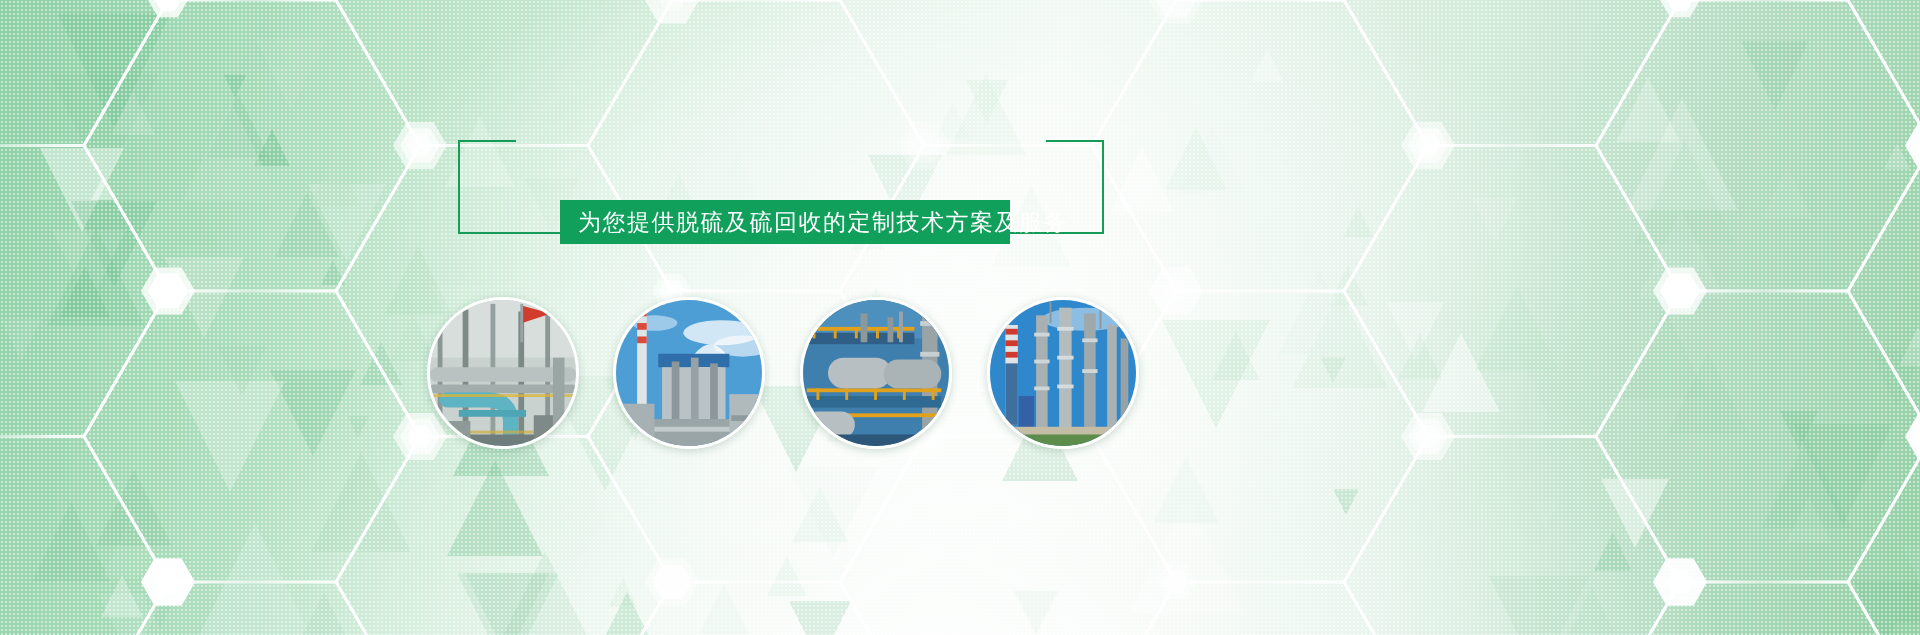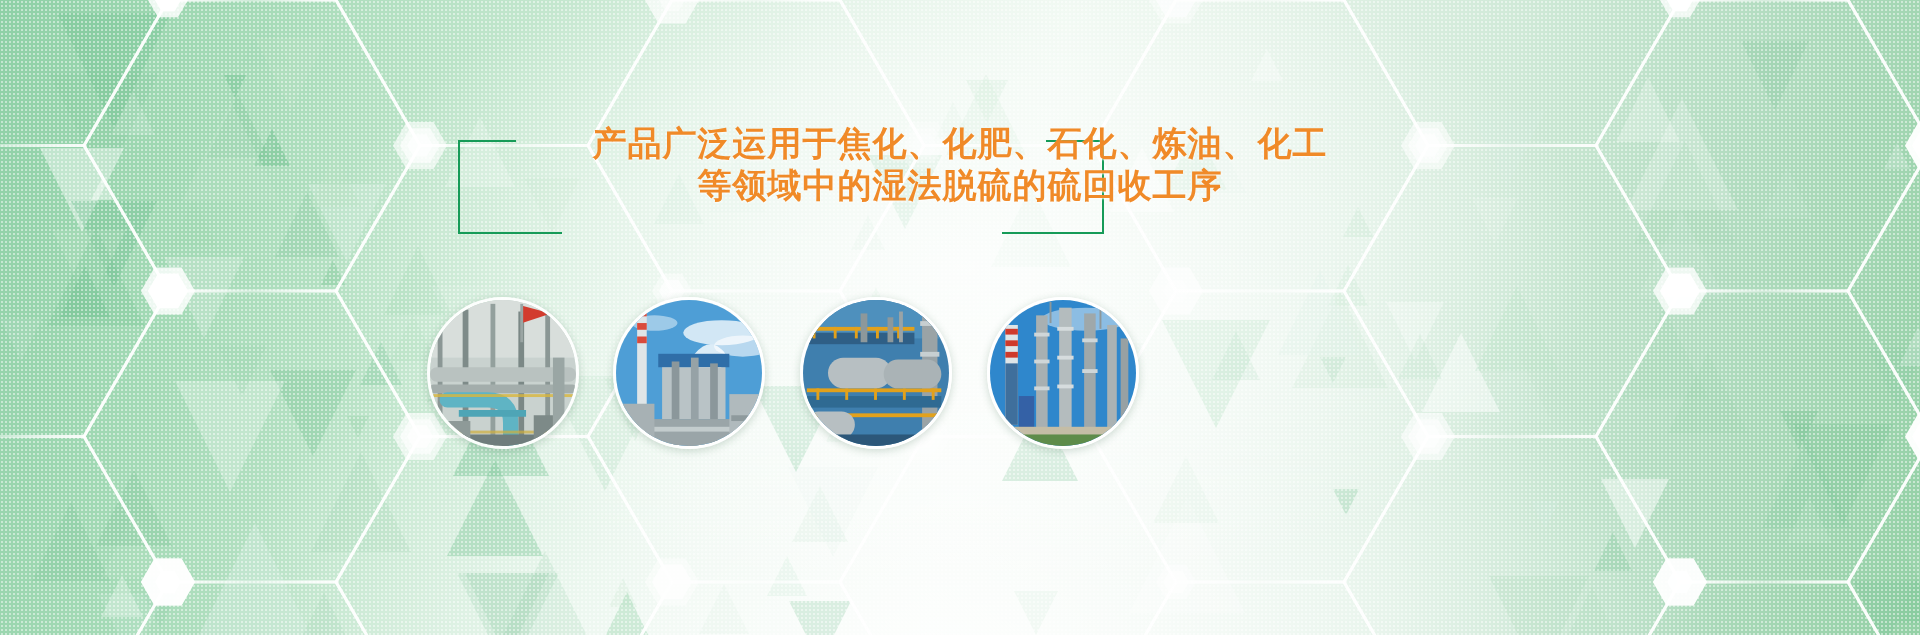--- a/index.html
+++ b/index.html
@@ -344,25 +344,22 @@
     <div class="bracket" style="left:458px; top:140px; height:94px; border-left-width:2px;"></div>
 
     <div class="bracket" style="left:458px; top:232px; width:104px; border-top-width:2px;"></div>
 
     <div class="bracket" style="left:1046px; top:140px; width:58px; border-top-width:2px;"></div>
 
     <div class="bracket" style="left:1102px; top:140px; height:94px; border-left-width:2px;"></div>
 
     <div class="bracket" style="left:1002px; top:232px; width:102px; border-top-width:2px;"></div>
 
-    <div class="headline" style="top:122px;">
-      <div class="l1">产品广泛运用于焦化、化肥、石化、炼油、化工</div>
-      <div class="l2">等领域中的湿法脱硫的硫回收工序</div>
-    </div>
-
+
+    <div class="subbar" style="left:560px; top:200px; width:450px;">为您提供脱硫及硫回收的定制技术方案及服务</div>
 
     <div class="photo" style="left:427px; top:297px;">
       <svg viewBox="0 0 152 152">
         <rect width="152" height="152" fill="#c9d2cf"></rect>
         <rect y="0" width="152" height="60" fill="#d8dedb"></rect>
 
         <rect x="8" y="18" width="5" height="134" fill="#8b9795"></rect>
         <rect x="34" y="10" width="6" height="142" fill="#7e8b89"></rect>
         <rect x="63" y="4" width="5" height="148" fill="#93a09d"></rect>
         <rect x="92" y="12" width="6" height="140" fill="#7b8886"></rect>

